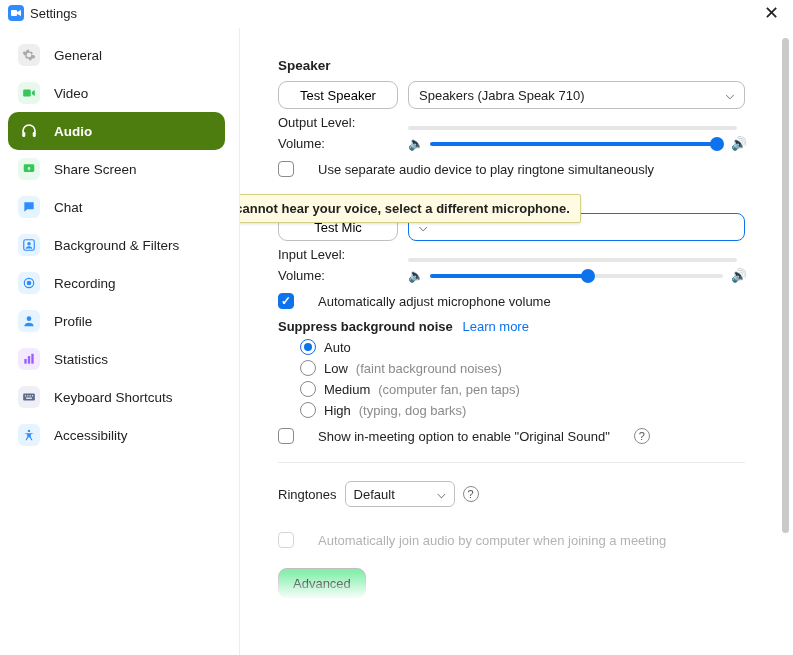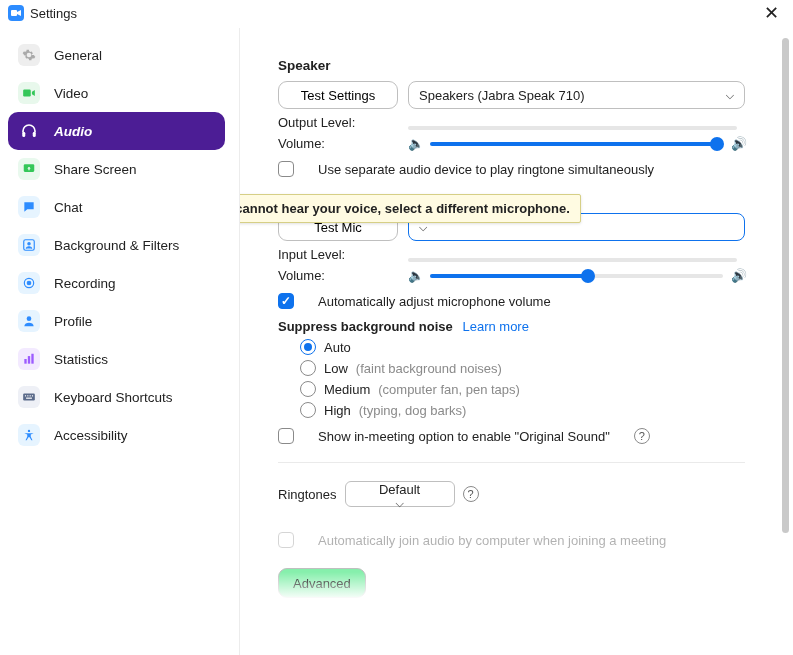--- a/index.html
+++ b/index.html
@@ -37,21 +37,21 @@
     border-right: 1px solid #ececec;
   }
   .nav-item {
     display:flex; align-items:center; gap:14px;
     height: 38px;
     padding: 0 10px;
     border-radius: 10px;
     cursor:pointer;
     color: #222;
   }
-  .nav-item.active { background:#4c1d95; color:#fff; font-weight:600;font-style:italic; }
+  .nav-item.active { background:#4d7c0f; color:#fff; font-weight:600; }
   .nav-icon {
     width:22px; height:22px;
     display:flex; align-items:center; justify-content:center;
     border-radius:6px;
     flex-shrink:0;
   }
   .nav-label { font-size:13.5px; }
   .main {
     flex:1;
     position:relative;
@@ -129,21 +129,21 @@
     z-index:5;
   }
   .help-circle {
     width:16px; height:16px; border:1px solid #8a8a8a; border-radius:50%;
     display:flex; align-items:center; justify-content:center;
     font-size:11px; color:#555; cursor:pointer;
   }
   .small-dropdown {
     width:110px; height:26px; border:1px solid #bfbfbf; border-radius:6px;
     display:flex; align-items:center; justify-content:space-between;
-    padding:0 8px; font-size:13px; cursor:pointer; background:#fff;flex-direction:column;
+    padding:0 8px; font-size:13px; cursor:pointer; background:#fff;
   }
   .divider { border:0; border-top:1px solid #eaeaea; margin:18px 0; }
   .adv-btn {
     height:30px; padding:0 14px;
     border:1px solid #bfbfbf; border-radius:9px;
     background:#86efac; font-size:13px; cursor:pointer;
   }
   .scrollbar {
     position:absolute; right:4px; top:10px;
     width:7px; height:495px; background:#c9c9c9; border-radius:4px;
@@ -277,21 +277,21 @@
       </span>
       <span class="nav-label">Accessibility</span>
     </div>
   </div>
 
   <div class="main">
     <div class="main-scroll">
 
       <div class="section-h">Speaker</div>
       <div class="row">
-        <button class="test-btn">Test Settings</button>
+        <button class="test-btn">Test Speaker</button>
         <div class="dropdown">
           <span>Speakers (Jabra Speak 710)</span>
           <span class="chev">⌵</span>
         </div>
       </div>
       <div class="level-row">
         <span class="label-col">Output Level:</span>
         <div class="level-track"></div>
       </div>
       <div class="slider-row">

